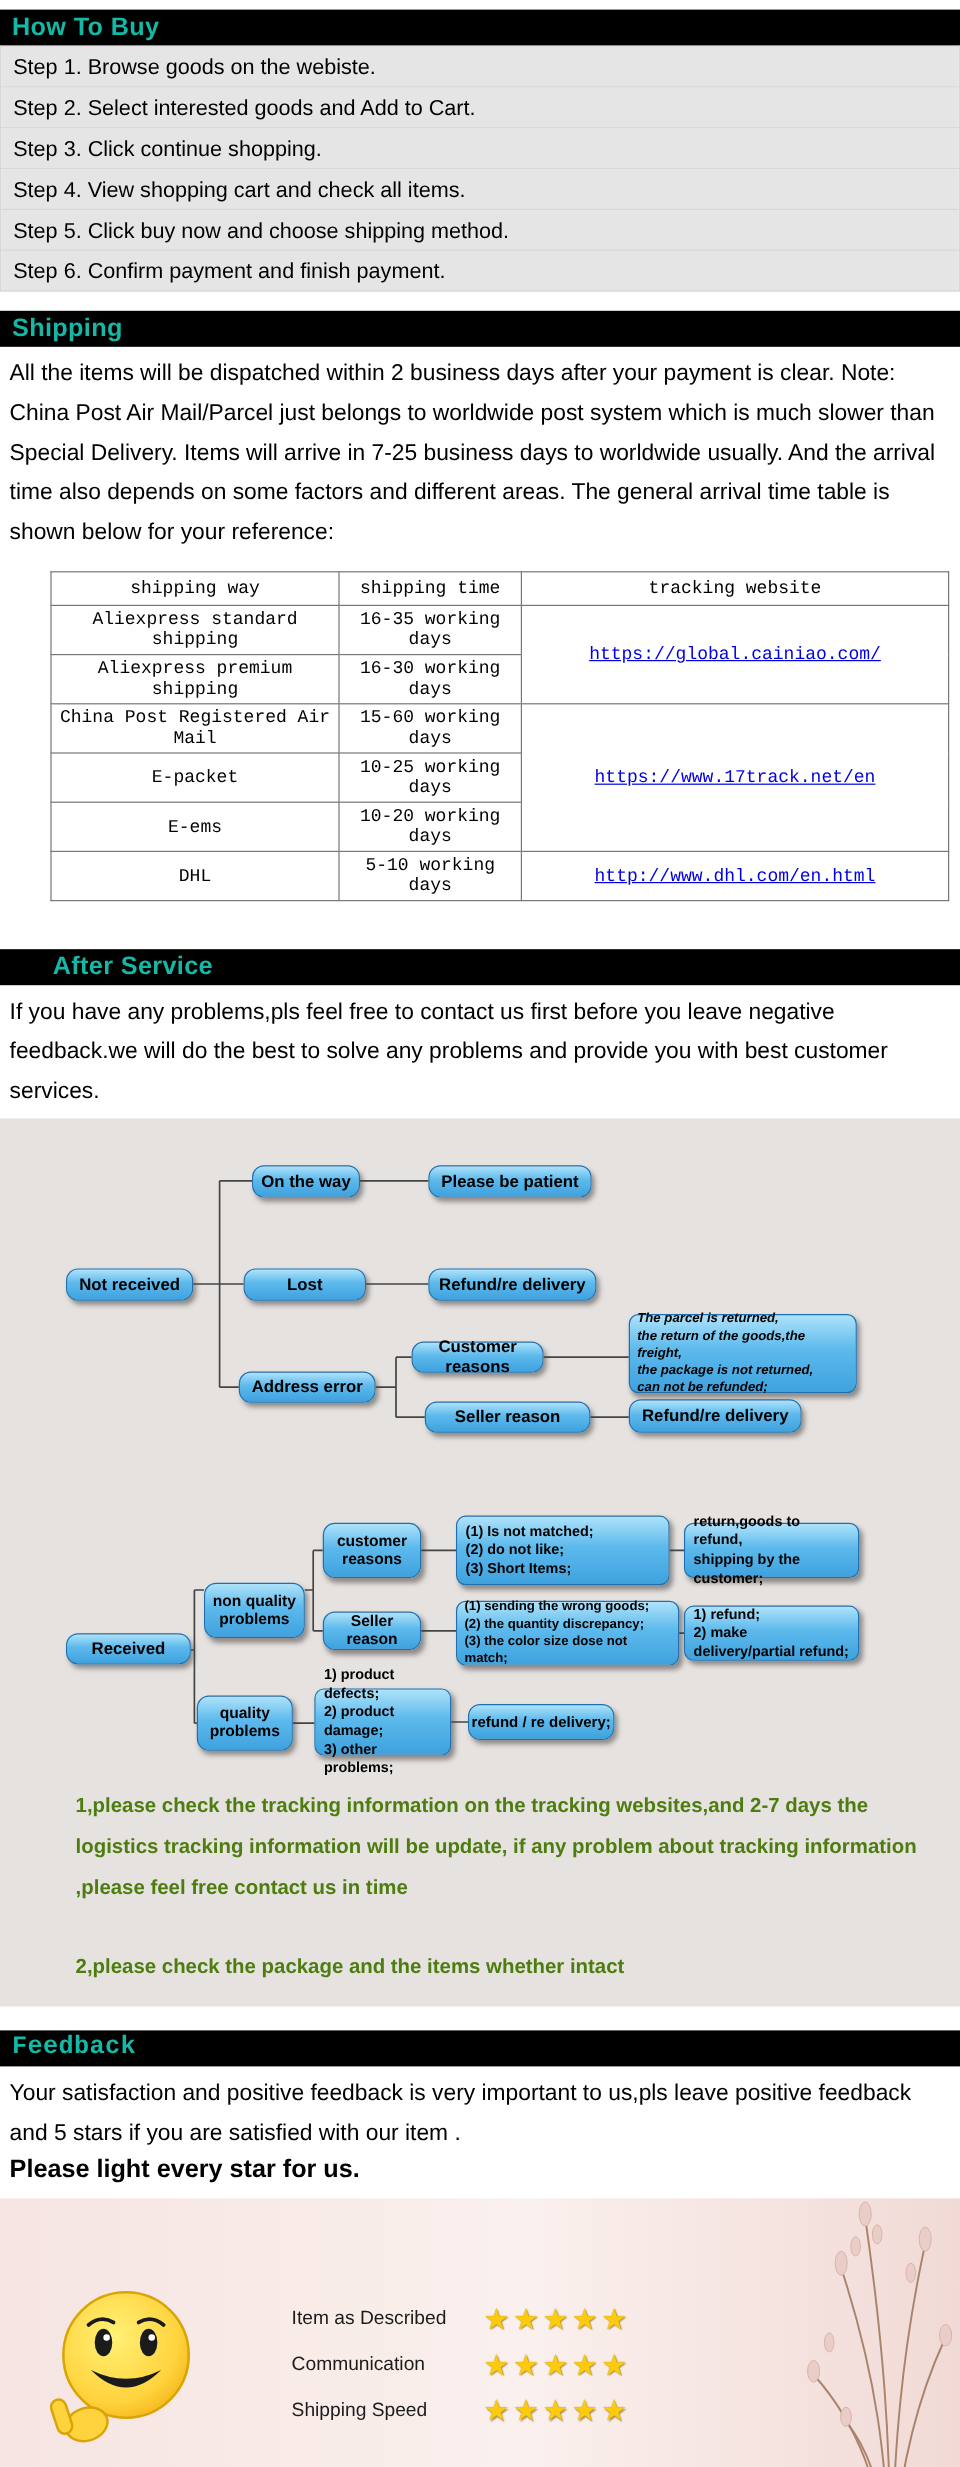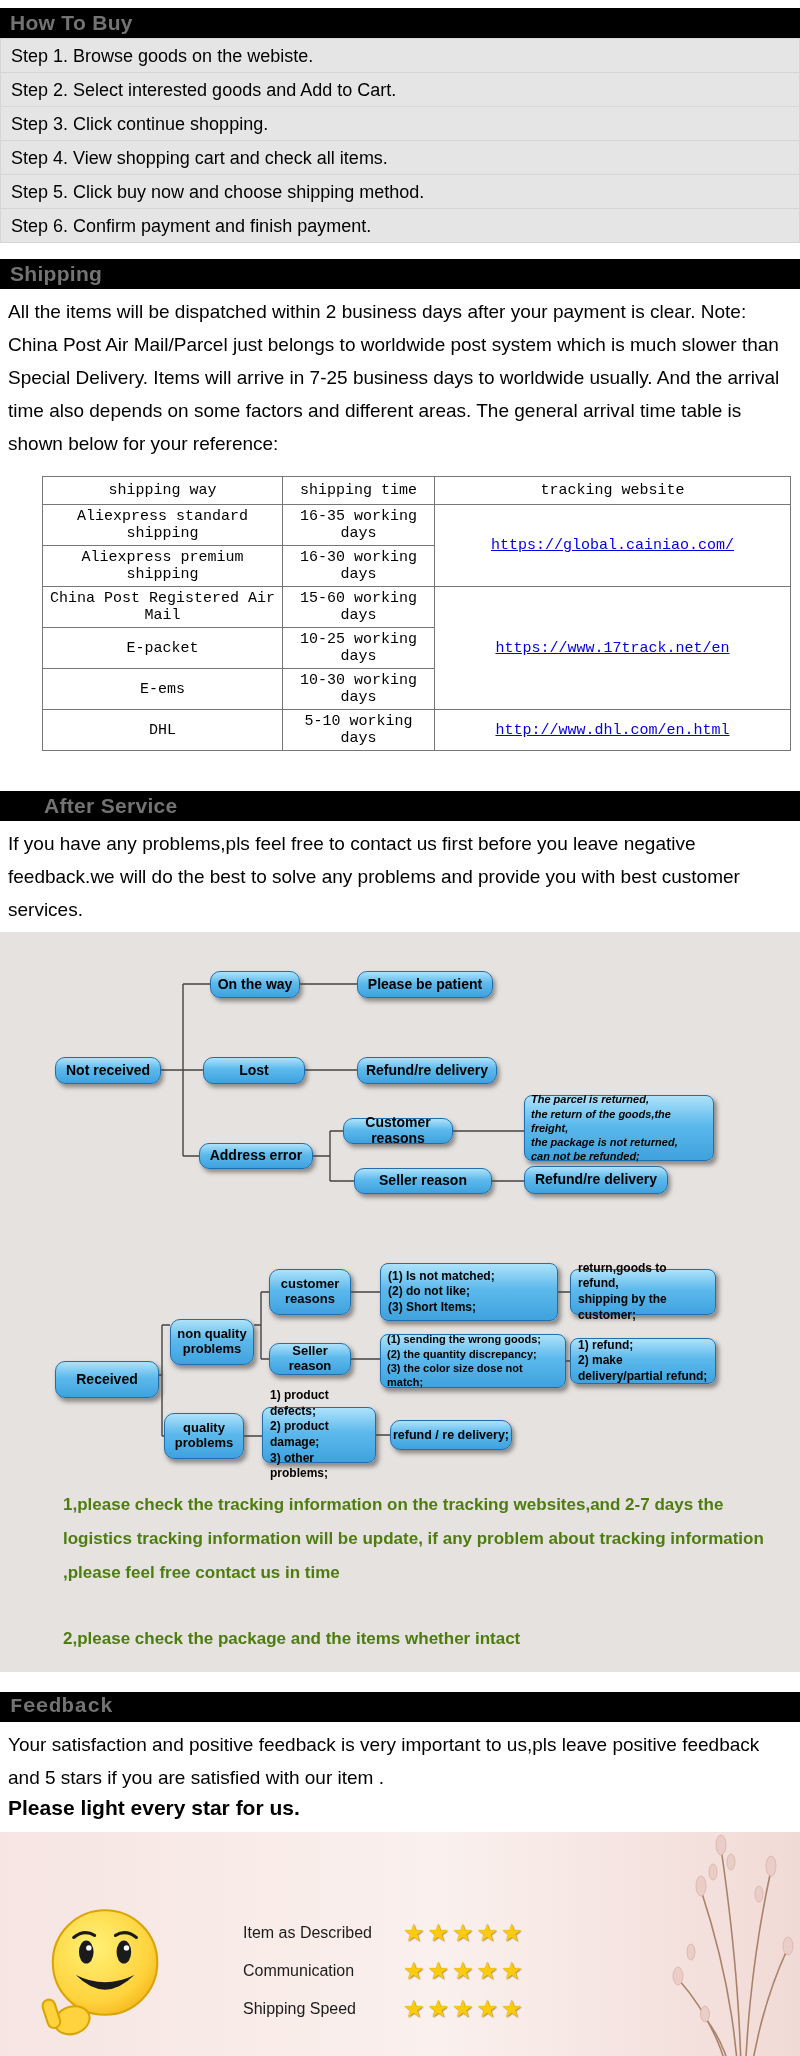--- a/index.html
+++ b/index.html
@@ -1,20 +1,20 @@
 <!DOCTYPE html>
 <html><head>
 <meta charset="utf-8">
 <style>
   * { margin:0; padding:0; box-sizing:border-box; }
   html,body { background:#fff; }
   body { width:800px; font-family:"Liberation Sans", sans-serif; color:#000; }
 
   .section-bar{
-    background:#000; color:#737373; font-weight:bold; font-size:21px;
+    background:#000; color:#14b8a6; font-weight:bold; font-size:21px;
     height:30px; line-height:30px; padding-left:10px; letter-spacing:.3px;
   }
   .bar-gap{ margin-top:16px; }
 
   
   .steps{ list-style:none; border:1px solid #d6d6d6; border-bottom:none; }
   .steps li{
     font-size:18px; height:34px; line-height:20px; padding:7px 10px;
     border-bottom:1px solid #d6d6d6; background:#e5e5e5;
   }
@@ -116,21 +116,21 @@
         <td rowspan="3">
           <a href="#">https://www.17track.net/en</a>
         </td>
       </tr>
       <tr>
         <td>E-packet</td>
         <td>10-25 working days</td>
       </tr>
       <tr>
         <td>E-ems</td>
-        <td>10-30 working days</td>
+        <td>10-20 working days</td>
       </tr>
       <tr>
         <td>DHL</td>
         <td>5-10 working days</td>
         <td>
           <a href="#">http://www.dhl.com/en.html</a>
         </td>
       </tr>
     </tbody>
   </table>
@@ -172,21 +172,21 @@
     <div class="fc-box sm" style="left:570px;top:337px;width:146px;height:46px;">return,goods to refund,
 shipping by the customer;</div>
     <div class="fc-box two" style="left:170px;top:370px;width:84px;height:46px;margin-top:17px;">non quality
 problems</div>
     <div class="fc-box" style="left:269px;top:411px;width:82px;height:32px;font-size:13px;">Seller reason</div>
     <div class="fc-box xs" style="left:380px;top:402px;width:186px;height:54px;">(1) sending the wrong goods;
 (2) the quantity discrepancy;
 (3) the color size dose not match;</div>
     <div class="fc-box sm" style="left:570px;top:406px;width:146px;height:46px;">1) refund;
 2) make delivery/partial refund;</div>
-    <div class="fc-box" style="left:55px;top:429px;width:104px;height:37px;">Received</div>
+    <div class="fc-box" style="left:55px;top:429px;width:104px;height:26px;">Received</div>
     <div class="fc-box two" style="left:164px;top:481px;width:80px;height:46px;">quality
 problems</div>
     <div class="fc-box sm" style="left:262px;top:475px;width:114px;height:56px;">1) product defects;
 2) product damage;
 3) other problems;</div>
     <div class="fc-box" style="left:390px;top:488px;width:122px;height:30px;font-size:12.5px;">refund / re delivery;</div>
 
     <div class="fc-note" style="top:556px;">1,please check the tracking information on the tracking websites,and 2-7 days the logistics tracking information will be update, if any problem about tracking information ,please feel free contact us in time</div>
     <div class="fc-note" style="top:690px;">2,please check the package and the items whether intact</div>
   </div>

